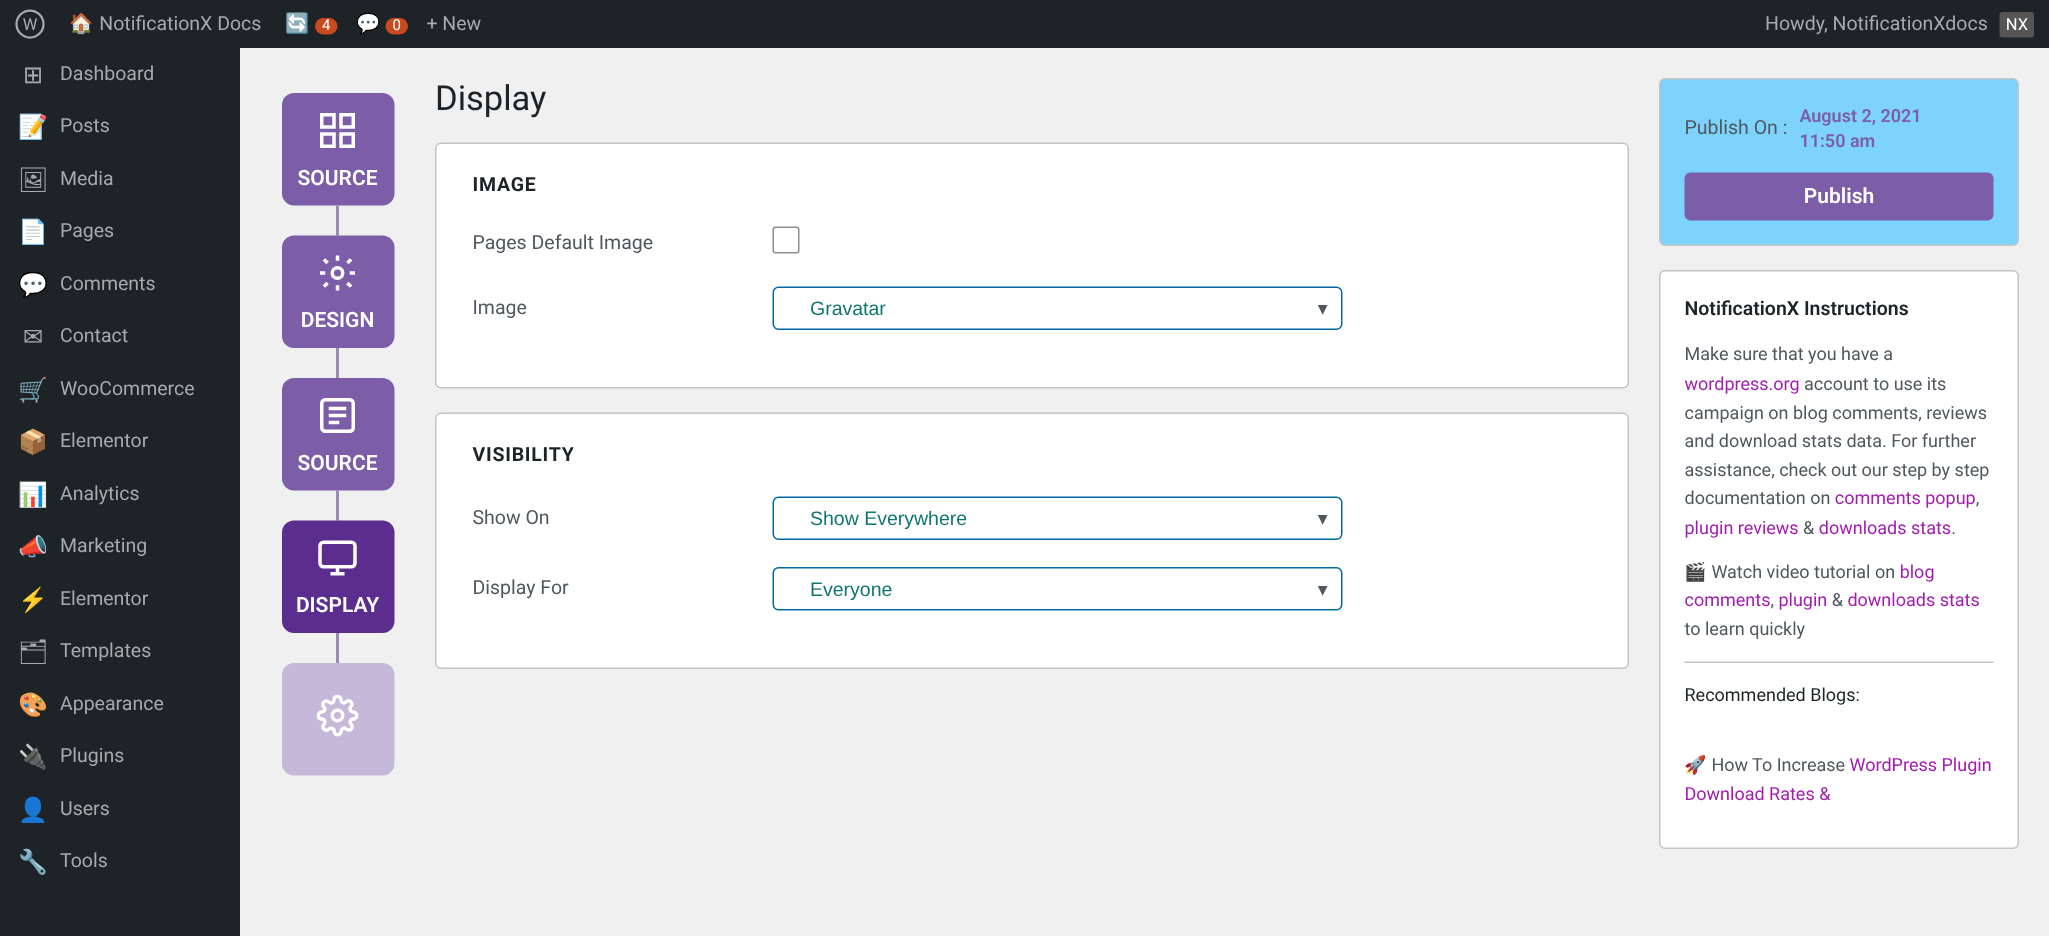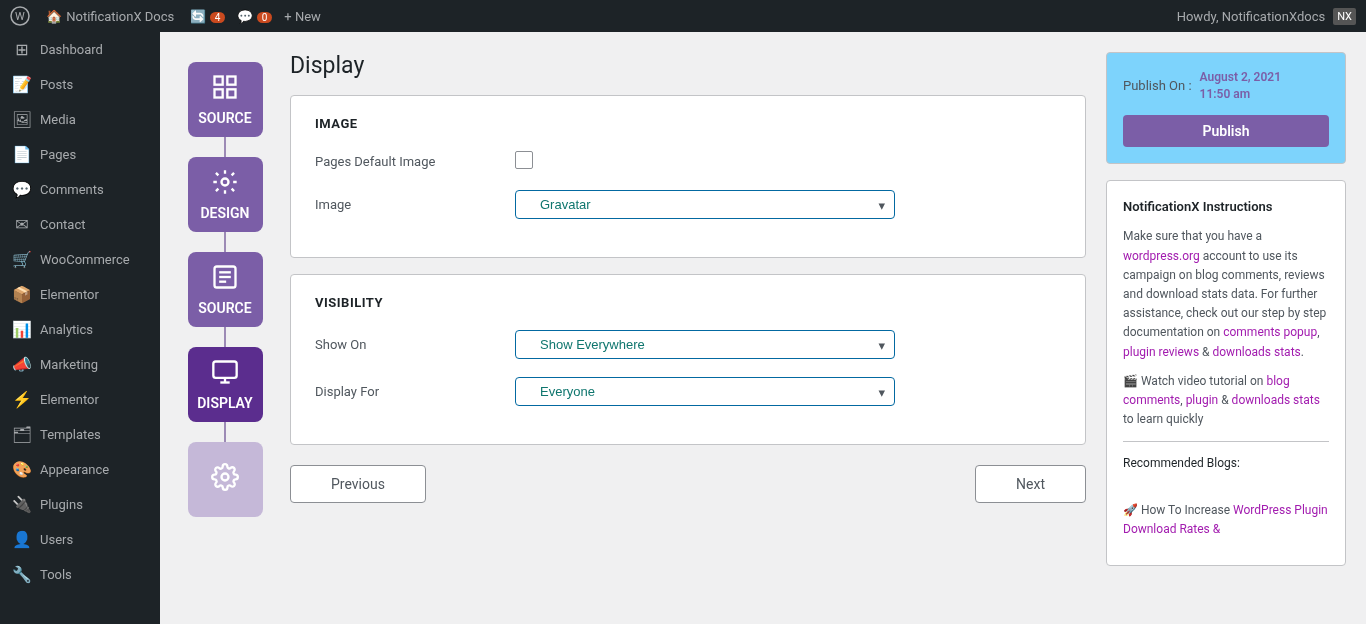--- a/index.html
+++ b/index.html
@@ -464,24 +464,20 @@
                 <option>Everyone</option>
                 <option>Logged In Users</option>
                 <option>Logged Out Users</option>
               </select>
               <span class="select-arrow">▾</span>
             </div>
           </div>
         </div>
       </div>
 
-      <div class="nav-buttons">
-        <button class="btn-nav">Previous</button>
-        <button class="btn-nav">Next</button>
-      </div>
     </div>
 
     <div id="right-sidebar">
       <div class="publish-box">
         <div class="publish-row">
           <span class="publish-label">Publish On :</span>
           <span class="publish-date">
             <span>August 2, 2021</span><br>
             <span>11:50 am</span>
           </span>

